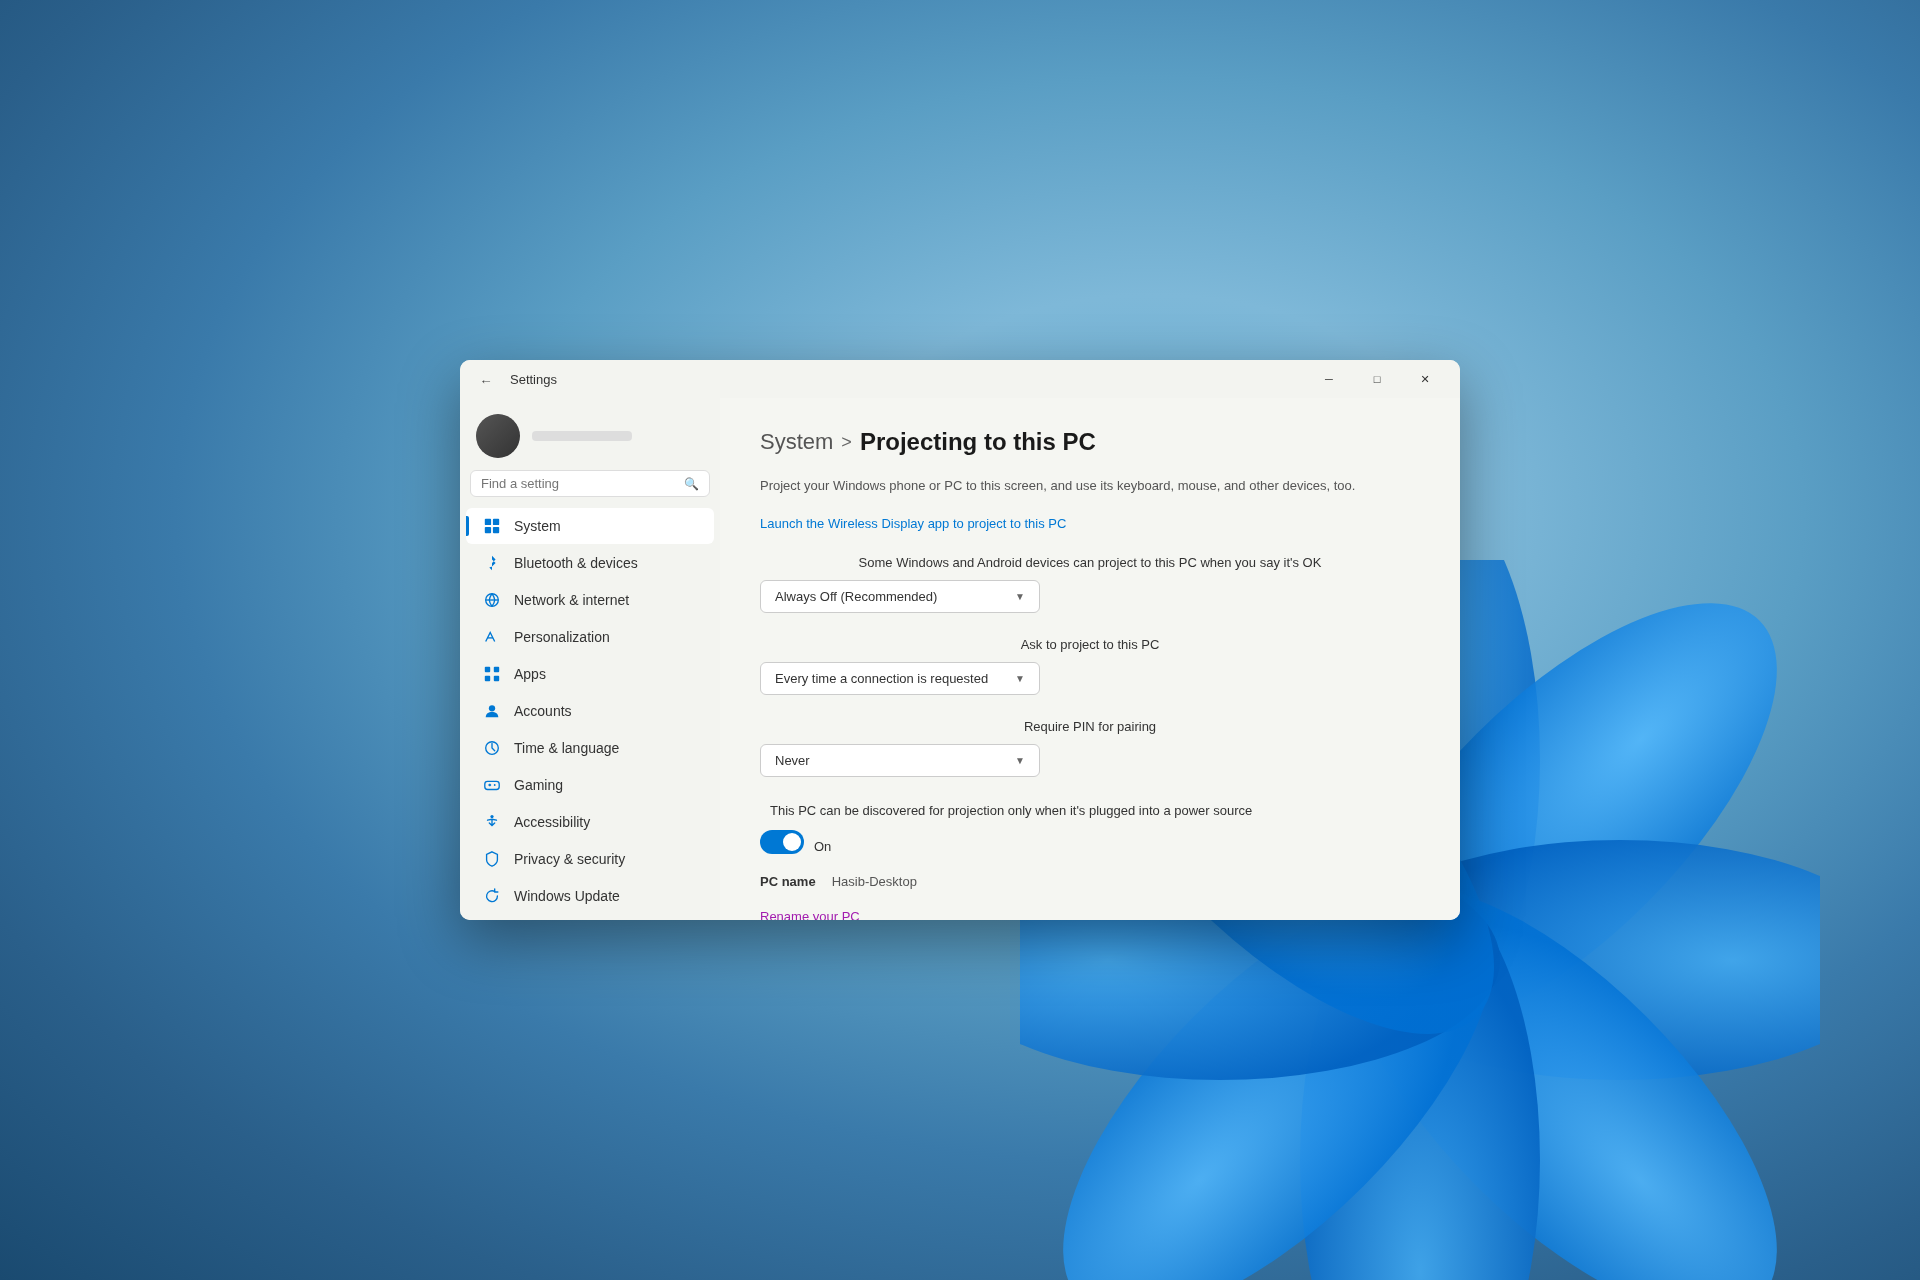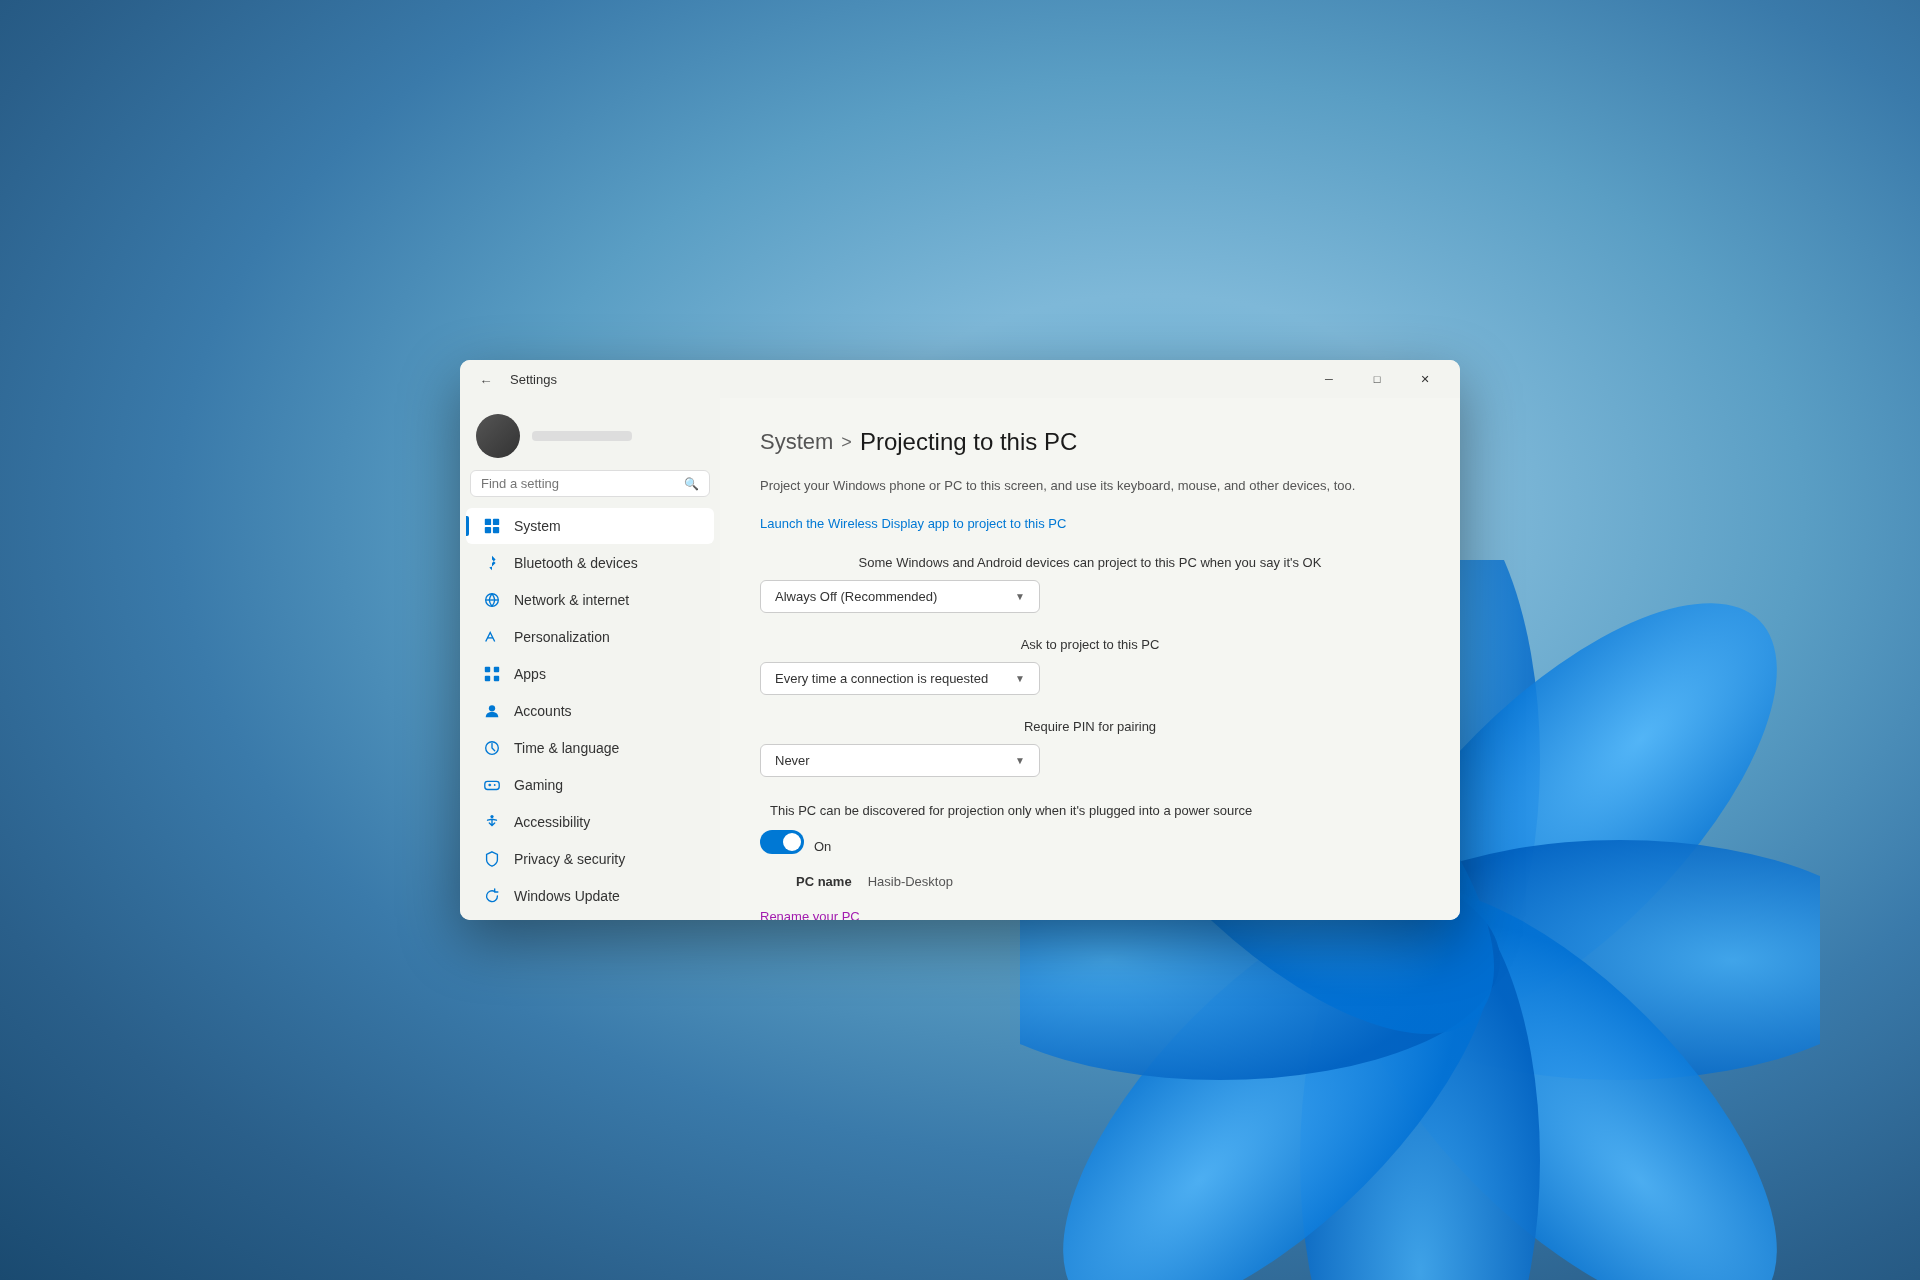--- a/index.html
+++ b/index.html
@@ -215,21 +215,21 @@
       color: #555;
       font-weight: 400;
     }
     .breadcrumb-separator {
       font-size: 18px;
       color: #666;
       font-weight: 300;
     }
     .breadcrumb-current {
       font-size: 24px;
-      font-weight: 400;
+      font-weight: 700;
       color: #1a1a1a;
     }
 
     .page-description {
       font-size: 13px;
       color: #555;
       margin-bottom: 20px;
       line-height: 1.5;
       max-width: 600px;
     }
@@ -305,21 +305,20 @@
     .toggle-on-label {
       font-size: 13px;
       color: #333;
     }
 
     .pc-name-row {
       display: flex;
       align-items: center;
       gap: 16px;
       margin-top: 16px;
-      margin-left: 36px;
     }
     .pc-name-key {
       font-size: 13px;
       font-weight: 600;
       color: #333;
     }
     .pc-name-value {
       font-size: 13px;
       color: #555;
     }

